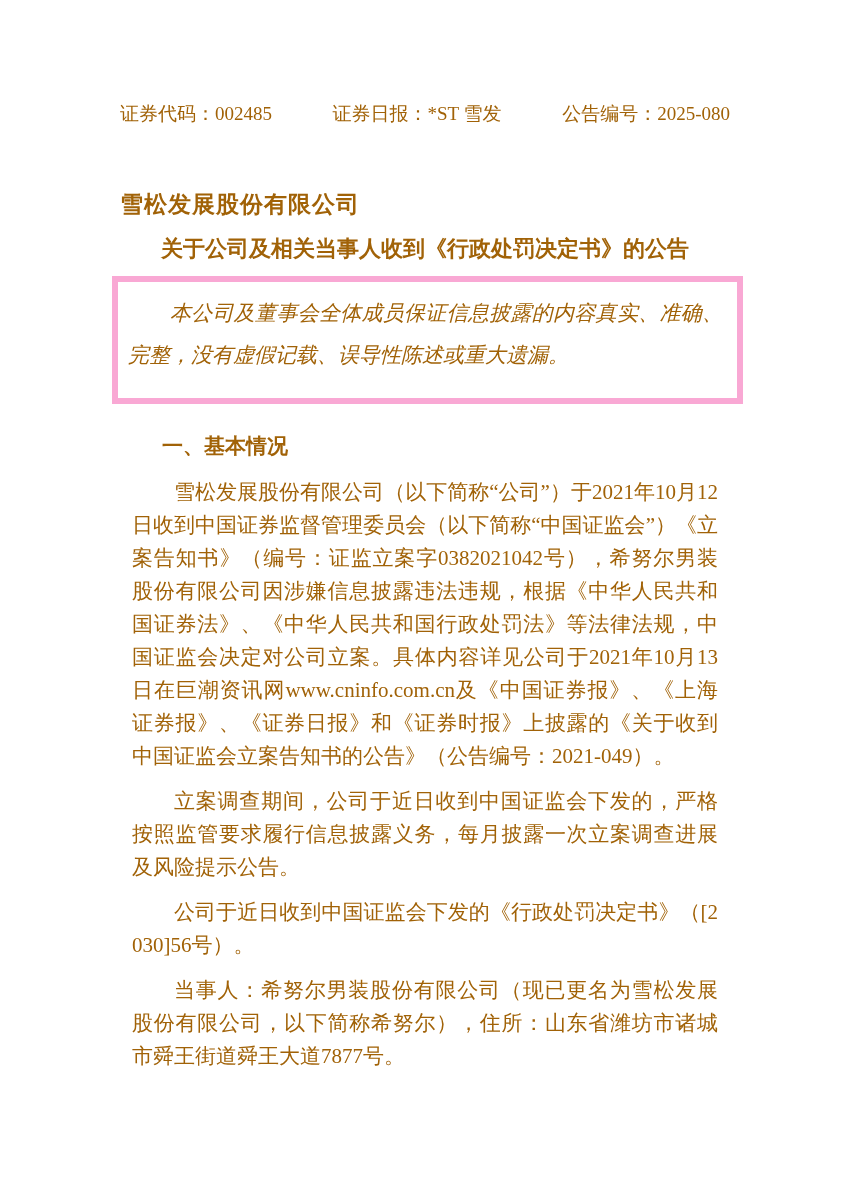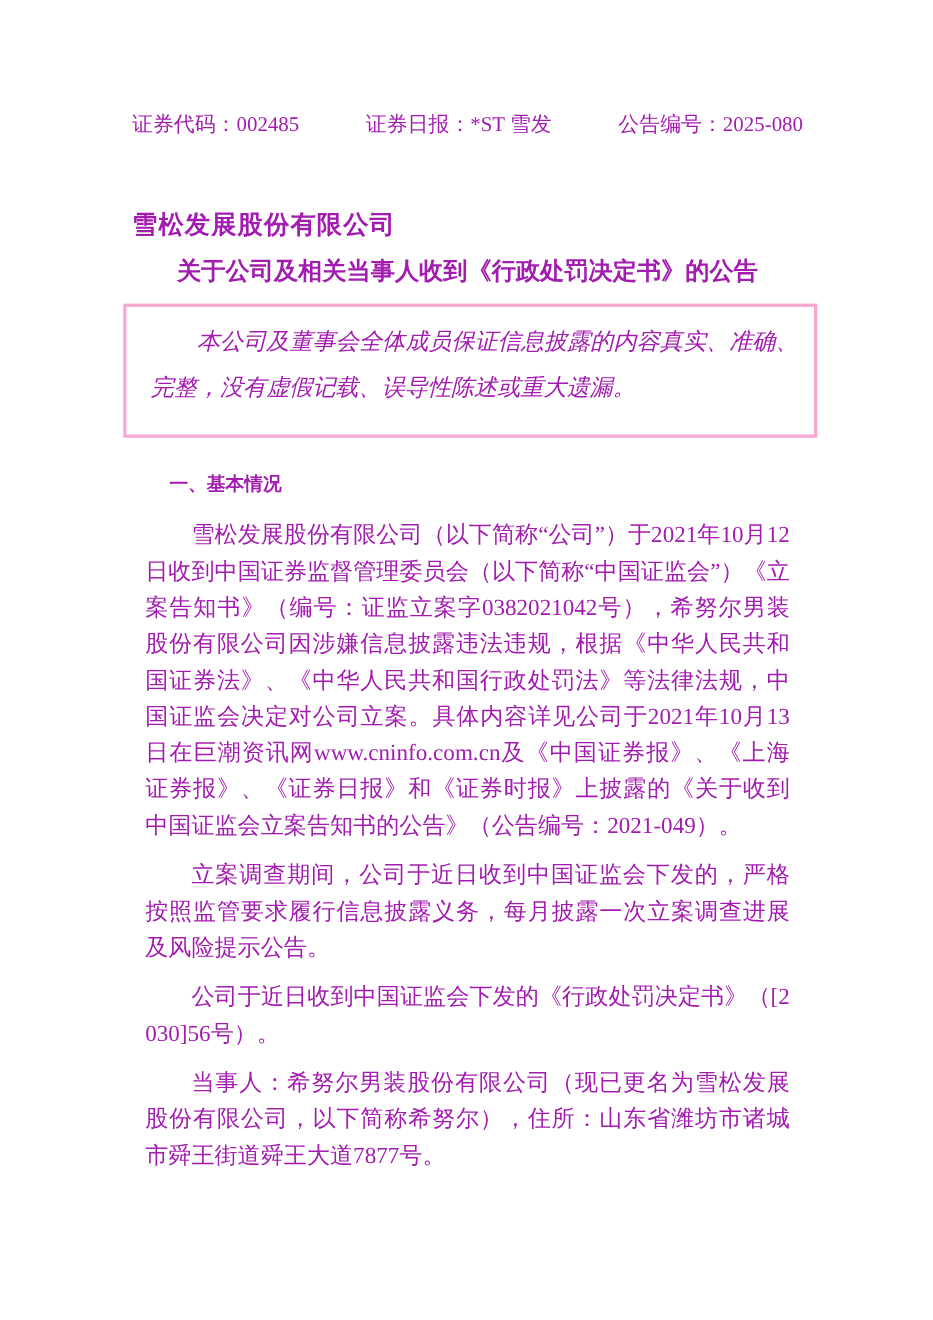--- a/index.html
+++ b/index.html
@@ -6,21 +6,21 @@
     margin: 0;
     padding: 0;
     background: #ffffff;
   }
   .page {
     position: relative;
     width: 848px;
     height: 1200px;
     margin: 0 auto;
     background: #ffffff;
-    color: #a21caf;
+    color: #a16207;
     font-family: "Liberation Serif", "DejaVu Serif", serif;
     overflow: hidden;
     box-sizing: border-box;
   }
   .content {
     margin-left: 120px;
     margin-right: 118px; 
   }
   .doc-header {
     display: flex;
@@ -35,44 +35,44 @@
     text-align: left;
     font-family: "Liberation Sans", "DejaVu Sans", sans-serif;
     font-weight: bold;
     font-size: 23px;
     line-height: 28px;
     letter-spacing: 1px;
   }
   .doc-subtitle {
     margin-top: 17px;
     text-align: center;
-    font-family: Liberation Mono, monospace;
+    font-family: Liberation Serif, serif;
     font-weight: bold;
     font-size: 22px;
     line-height: 28px;
   }
   .disclaimer-box {
     margin: 13px -13px 0 -8px; 
-    border: 3px solid #f9a8d4;
-    padding: 10px 14px 22px 22px;
+    border: 6px solid #f9a8d4;
+    padding: 10px 14px 22px 10px;
     box-sizing: border-box;
     min-height: 87px;
   }
   .disclaimer-text {
     font-style: italic;
     font-size: 21px;
     line-height: 42px;
     text-indent: 2em;
     text-align: justify;
     margin: 0;
   }
   .section-heading {
     font-family: "Liberation Sans", "DejaVu Sans", sans-serif;
     font-weight: bold;
-    font-size: 17px;
+    font-size: 21px;
     line-height: 26px;
     text-indent: 2em;
     margin: 0;
   }
   .section-heading.first {
     margin-top: 29px;
     margin-bottom: 17px;
   }
   .section-heading.second {
     margin-top: 22px;

